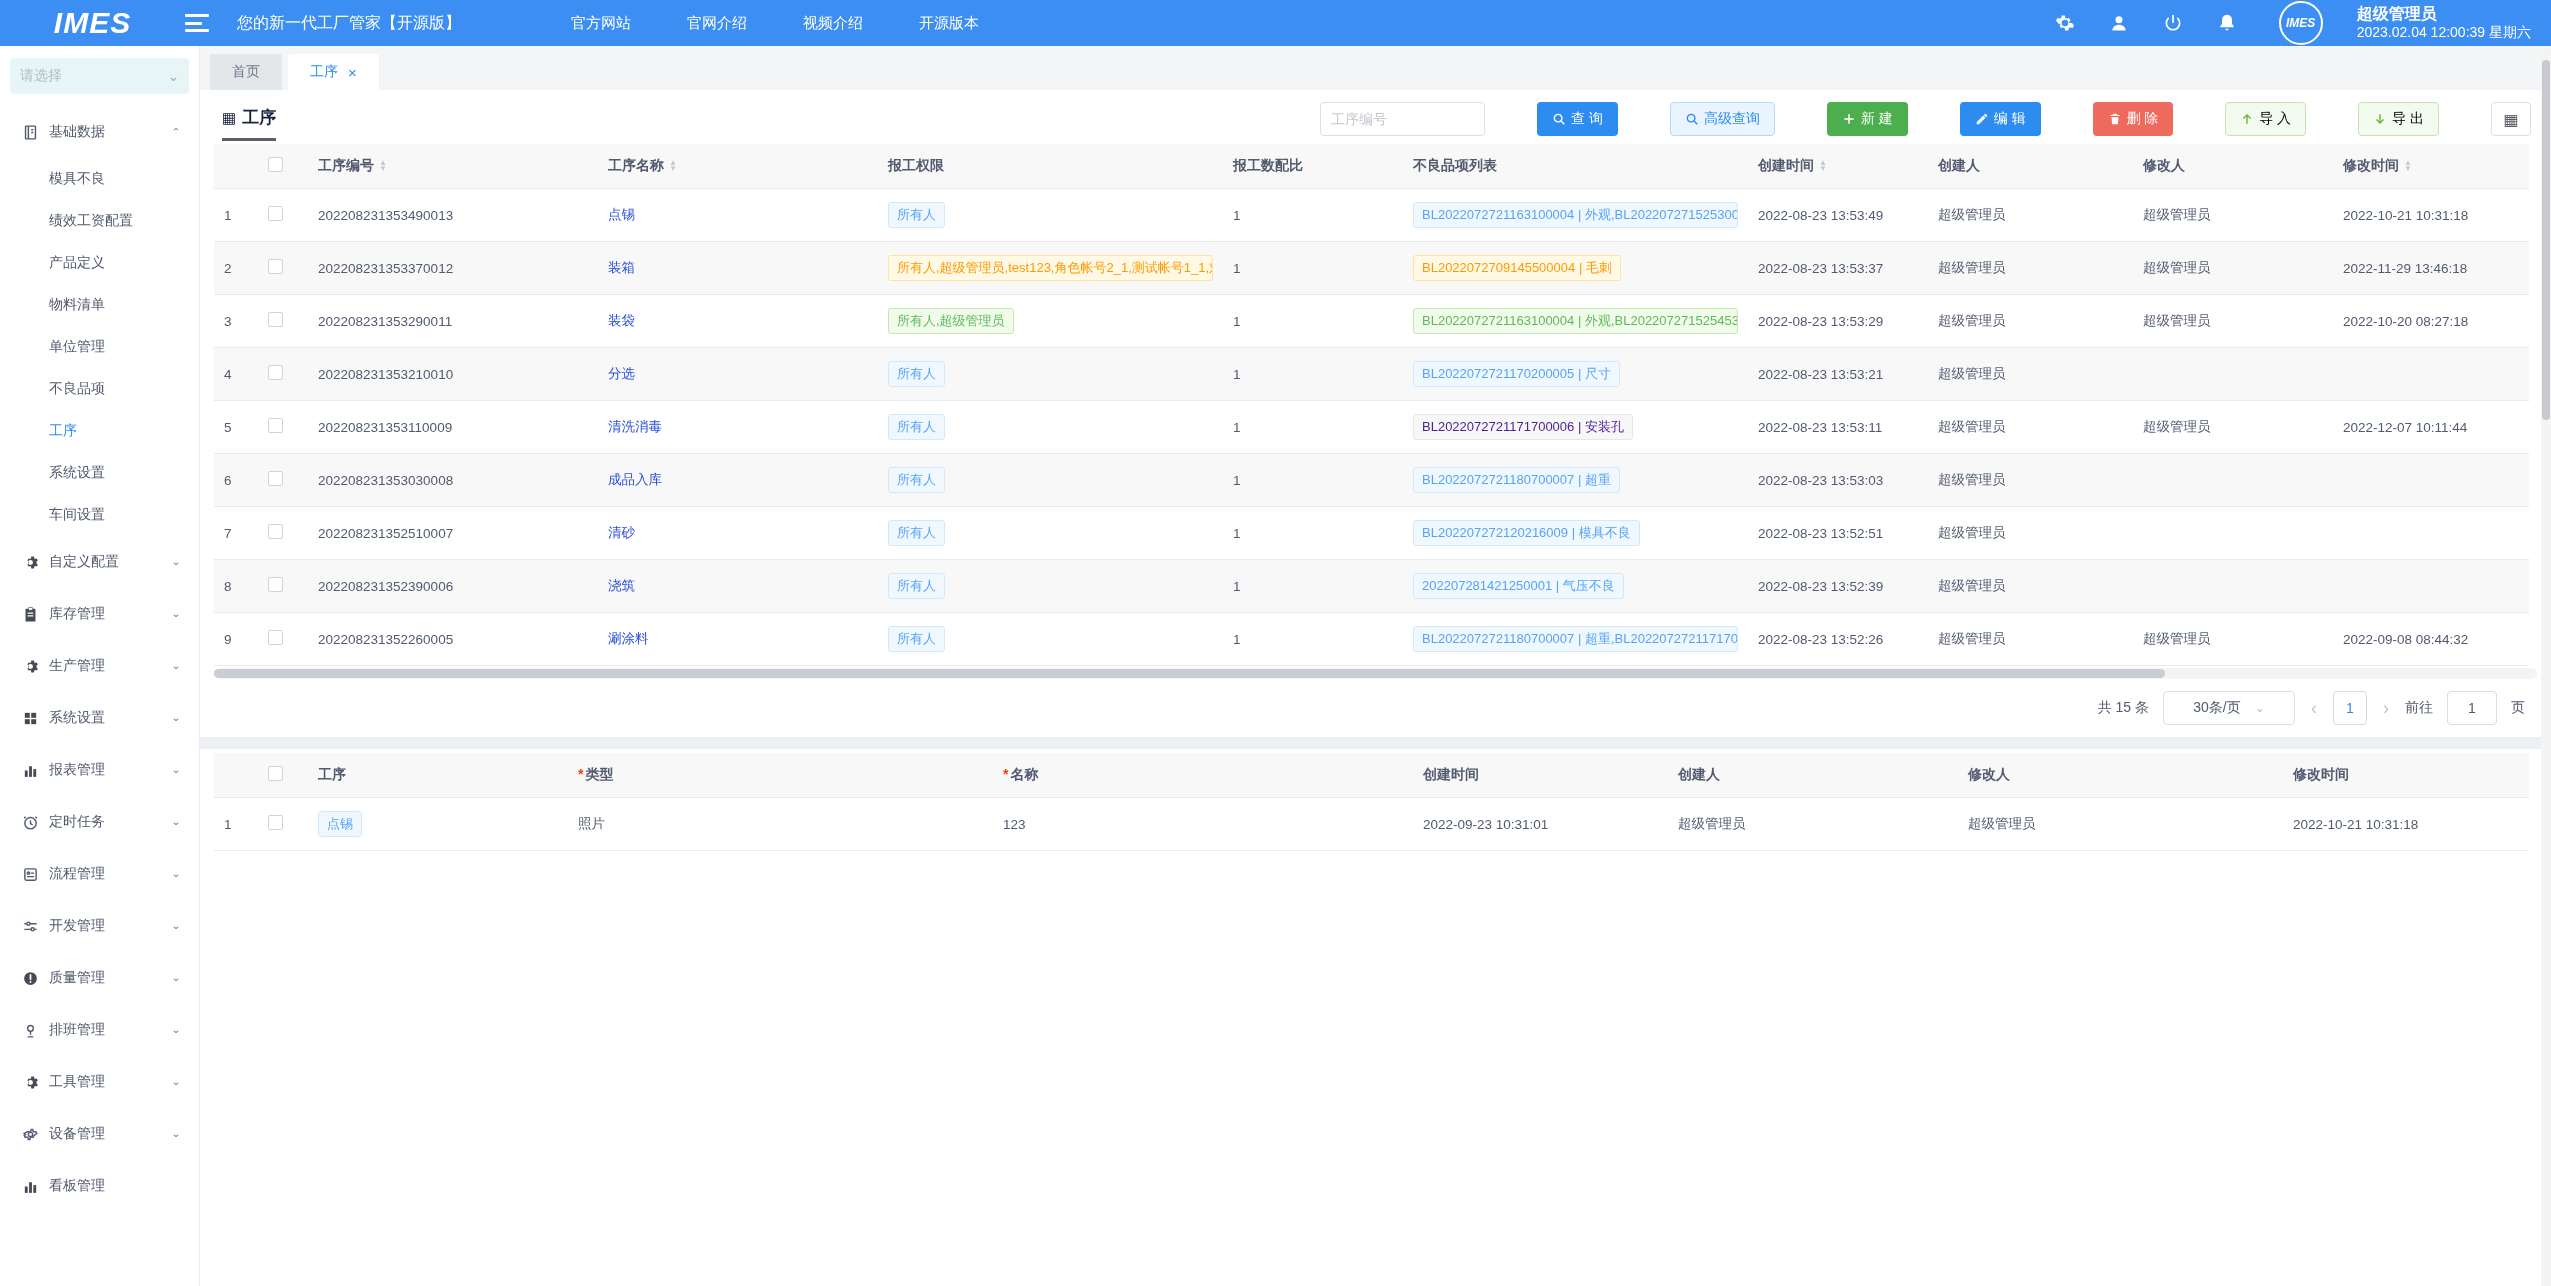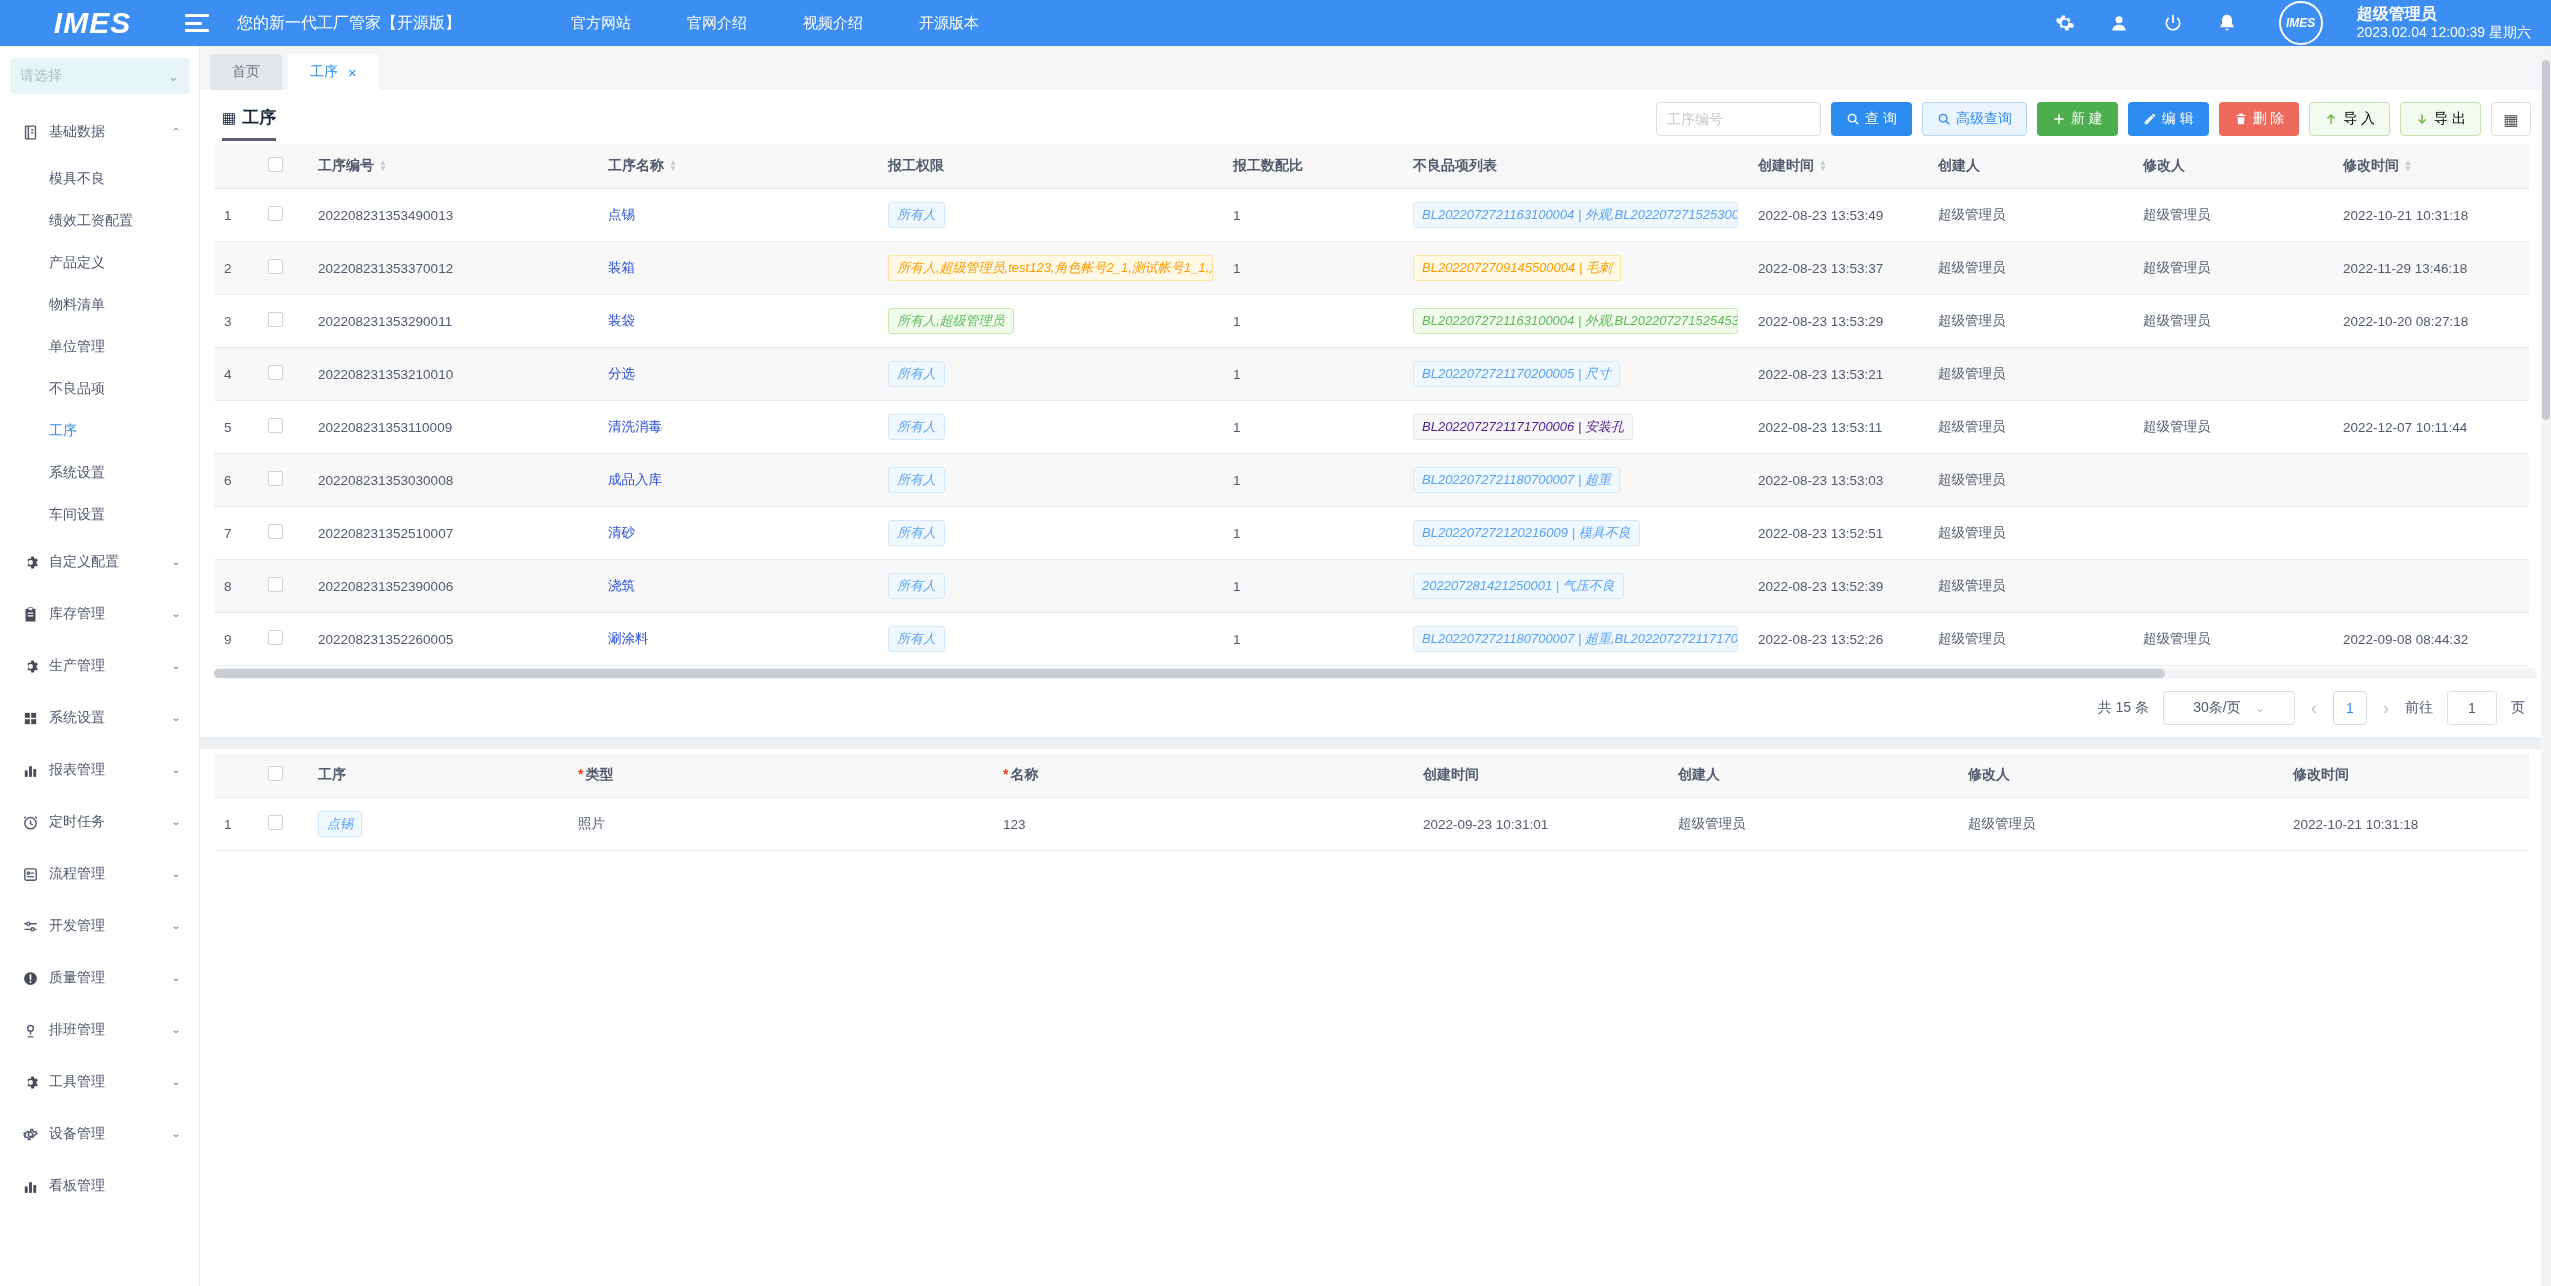--- a/index.html
+++ b/index.html
@@ -49,39 +49,39 @@
 
   
   .card-head{display:flex;align-items:center;padding:12px 20px 0 22px;}
   .sec-title{font-size:17px;font-weight:bold;color:var(--text-dark);display:inline-block;border-bottom:3px solid #5a5e66;padding-bottom:9px;}
   .sec-title .grid-glyph{font-size:15px;margin-right:6px;}
 
   
   .toolbar{margin-left:auto;display:flex;align-items:center;gap:10px;padding-bottom:8px;}
   .tb-input{width:165px;height:34px;border:1px solid #dcdee2;border-radius:4px;font-size:14px;padding:0 10px;color:var(--text);font-family:inherit;}
   .tb-input::placeholder{color:#c5c8ce;}
-  .btn{height:34px;border:1px solid transparent;border-radius:4px;font-size:14px;padding:0 14px;cursor:pointer;display:flex;align-items:center;gap:5px;font-family:inherit;white-space:nowrap;}
+  .btn{height:34px;border:1px solid transparent;border-radius:4px;font-size:14px;padding:0 14px;cursor:pointer;display:flex;align-items:center;gap:5px;font-family:inherit;white-space:nowrap;margin-left:42px;}
   .btn svg{width:14px;height:14px;}
   .btn-primary{background:var(--primary);color:#fff;}
   .btn-primary-light{background:#eaf4fe;color:var(--primary);border-color:#b3d8f8;}
   .btn-success{background:var(--green);color:#fff;}
   .btn-danger{background:var(--red);color:#fff;font-family:Liberation Serif, serif;}
   .btn-success-light{background:#f3faef;color:#000000;border-color:#c4e3ad;justify-content:space-between;}
   .btn-cols{background:#fff;color:#5a5e66;border-color:#dcdee2;width:40px;justify-content:center;font-size:16px;padding:0;}
 
   
   .tbl-wrap{margin:0 14px;overflow:hidden;height:522px;flex:none;}
   table{border-collapse:collapse;table-layout:fixed;width:2315px;font-size:13.5px;}
   th{background:#f8f8f9;color:var(--text);font-weight:bold;text-align:left;padding:13px 10px;border-bottom:1px solid var(--border);white-space:nowrap;overflow:hidden;font-size:14px;}
   td{padding:13px 10px;border-bottom:1px solid var(--border);white-space:nowrap;overflow:hidden;color:var(--text);}
   tr.even td{background:#f8f8f9;}
   .cell-link{color:var(--link);cursor:pointer;}
   .sorter{display:inline-flex;flex-direction:column;vertical-align:middle;margin-left:5px;line-height:6px;font-size:8px;color:#c5c8ce;}
   .cbx{width:15px;height:15px;border:1px solid #cfd4db;border-radius:2px;background:#fff;display:inline-block;cursor:pointer;}
-  .tag{display:inline-block;border:1px solid;border-radius:3px;padding:3px 8px;font-size:13px;max-width:100%;overflow:hidden;white-space:nowrap;vertical-align:middle;font-style:italic;}
+  .tag{display:inline-block;border:1px solid;border-radius:3px;padding:3px 8px;font-size:13px;max-width:100%;overflow:hidden;white-space:nowrap;vertical-align:middle;}
   .tag.blue{color:#57a3f3;background:#f0f8ff;border-color:#d4e8fb;}
   .tag.orange{color:#ff9900;background:#fff9e6;border-color:#ffe39e;}
   .tag.green{color:#5eb95e;background:#f0fbea;border-color:#c6e8b3;}
   .tag.gray{color:#4c1d95;background:#f7f7f7;border-color:#e4e6e9;}
   .req{color:#ed4014;margin-right:2px;}
 
   .hscroll{height:11px;background:#f3f4f6;border-radius:6px;margin:2px 14px 0;position:relative;}
   .hthumb{position:absolute;left:0;top:1px;height:9px;width:84%;background:#c9cdd4;border-radius:5px;cursor:pointer;}
 
   

